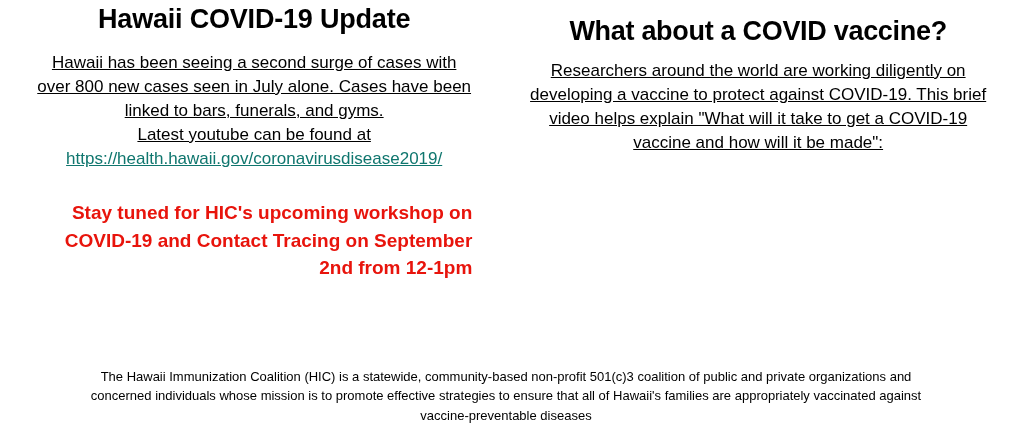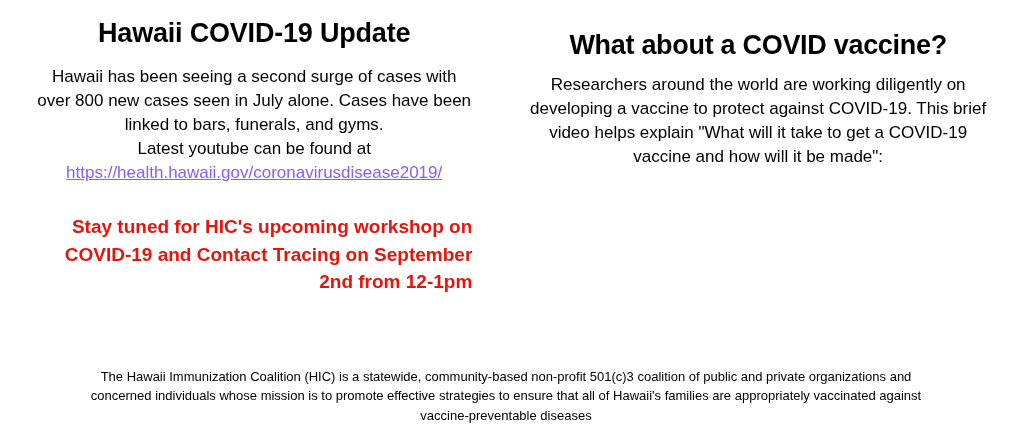--- a/index.html
+++ b/index.html
@@ -17,21 +17,21 @@
   .page {
     position: relative;
     width: 1024px;
     height: 439px;
     box-sizing: border-box;
   }
   .columns {
     display: flex;
     flex-direction: row;
     align-items: flex-start;
-    padding: 14px 8px 0 8px;
+    padding: 0 8px 0 8px;
     box-sizing: border-box;
   }
   .col {
     box-sizing: border-box;
   }
   .col-left {
     width: 500px;
     padding: 0 28px 0 28px;
   }
   .col-right {
@@ -55,24 +55,25 @@
     letter-spacing: -0.3px;
   }
   p.body-text {
     font-size: 17px;
     line-height: 1.42;
     text-align: center;
     margin: 0 0 14px 0;
   }
   p.body-text.tight {
     margin-bottom: 0;
+    text-decoration: underline;
   }
   .link {
     text-decoration: underline;
-    color: #8b5cf6;
+    color: #0f766e;
     cursor: pointer;
   }
   .alert {
     color: #e8140c;
     font-weight: bold;
     font-size: 19px;
     line-height: 1.45;
     text-align: right;
     margin: 28px 0 0 0;
   }

